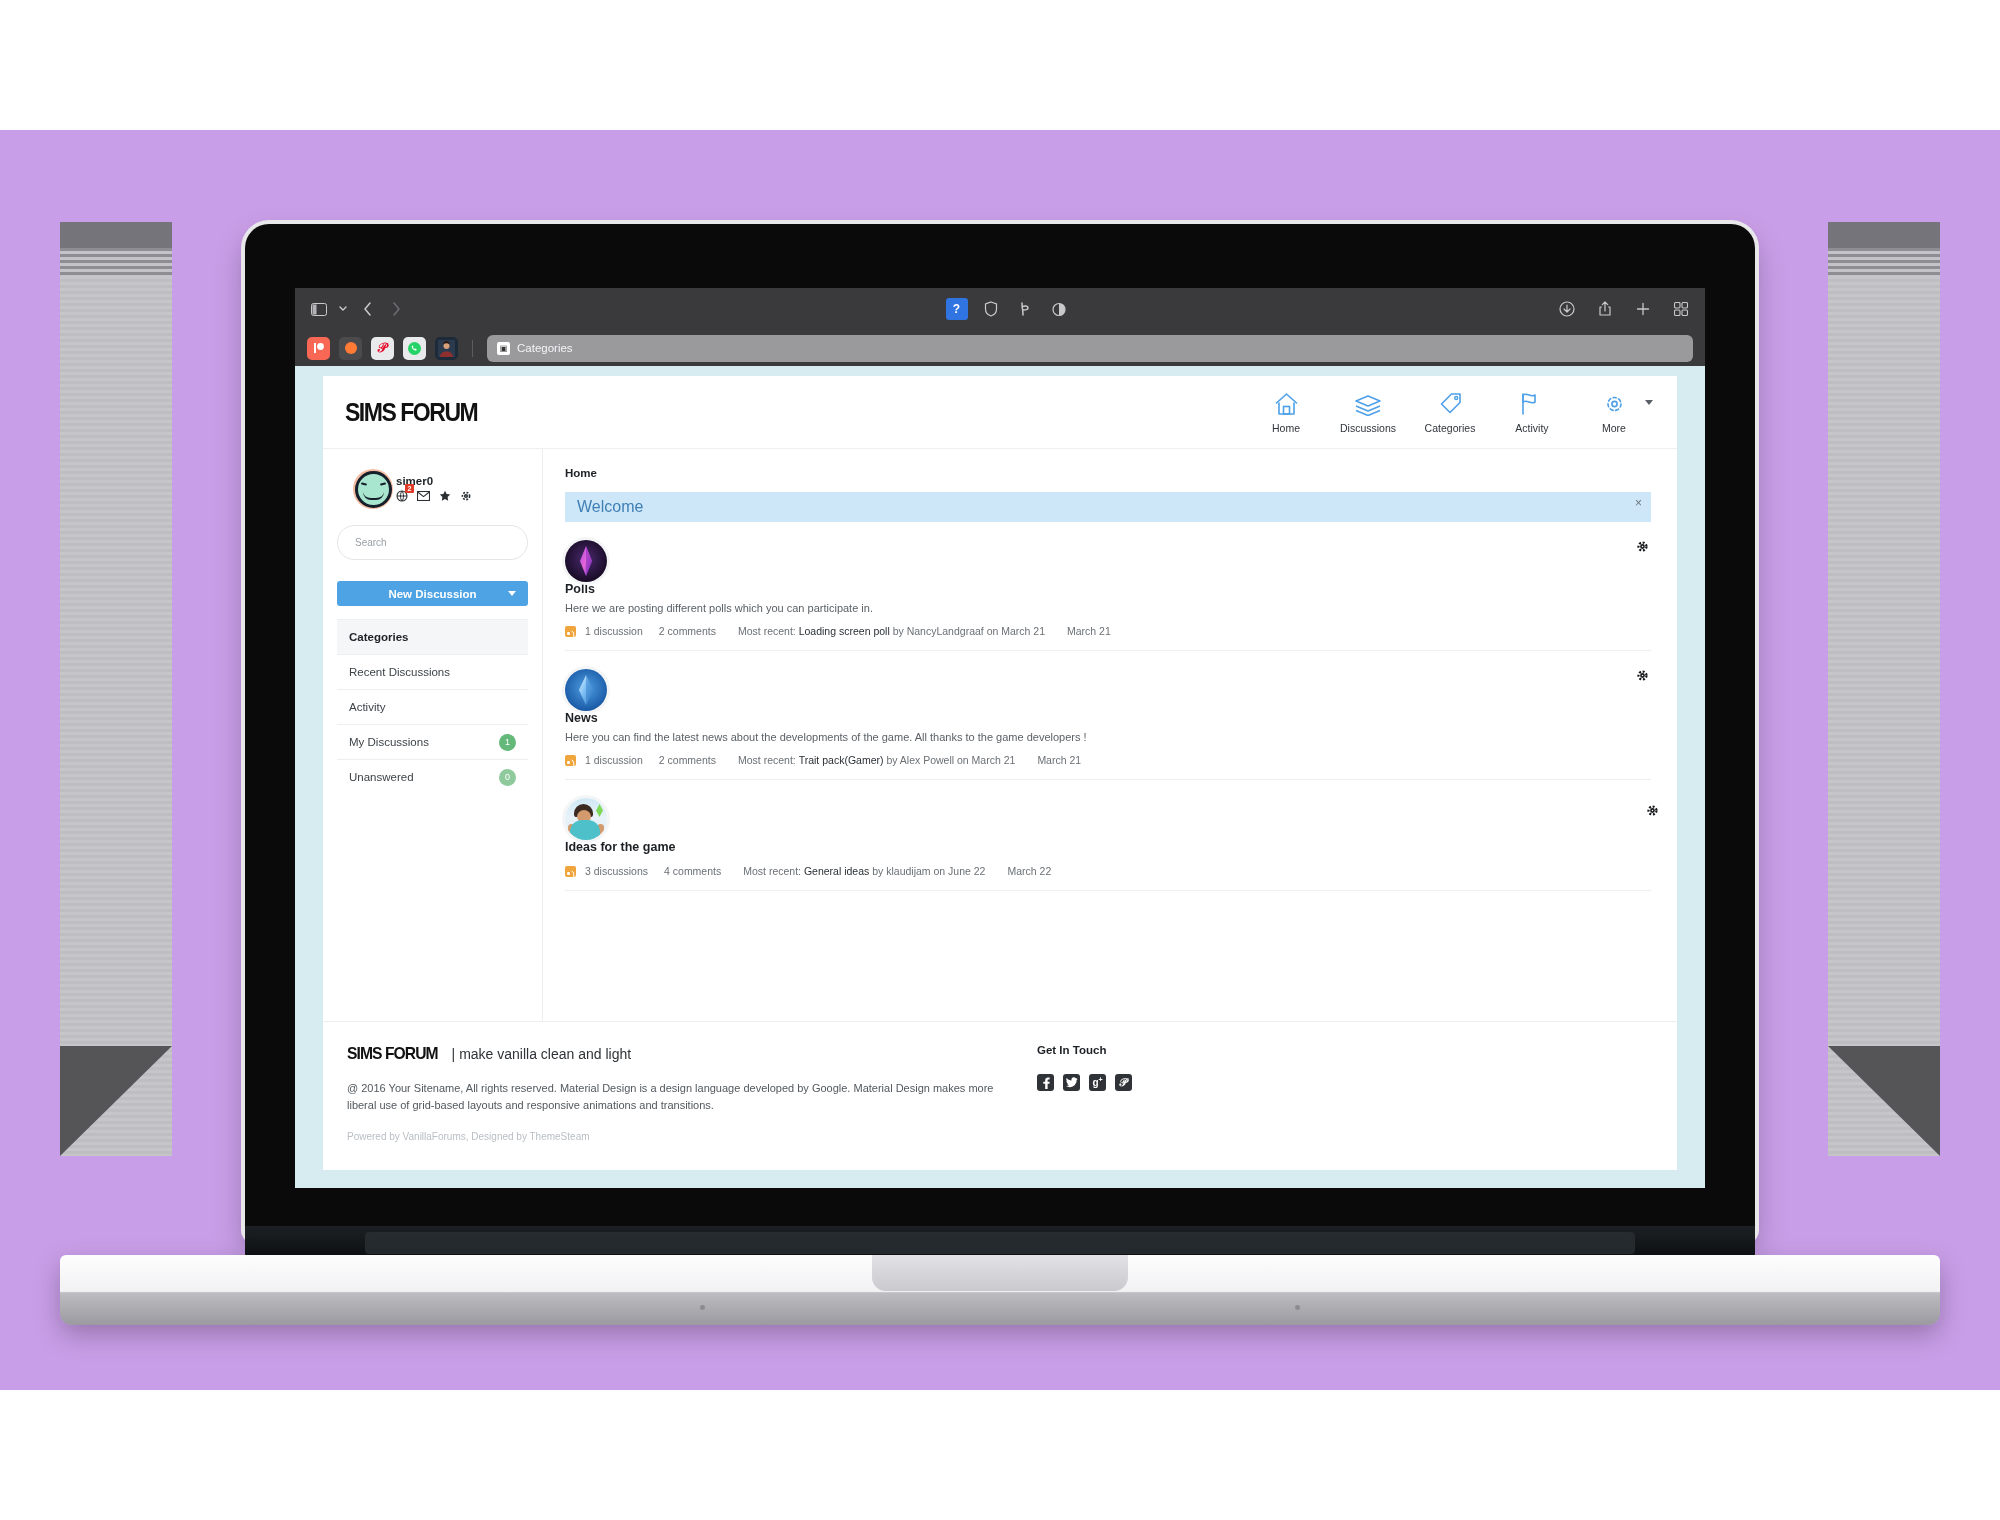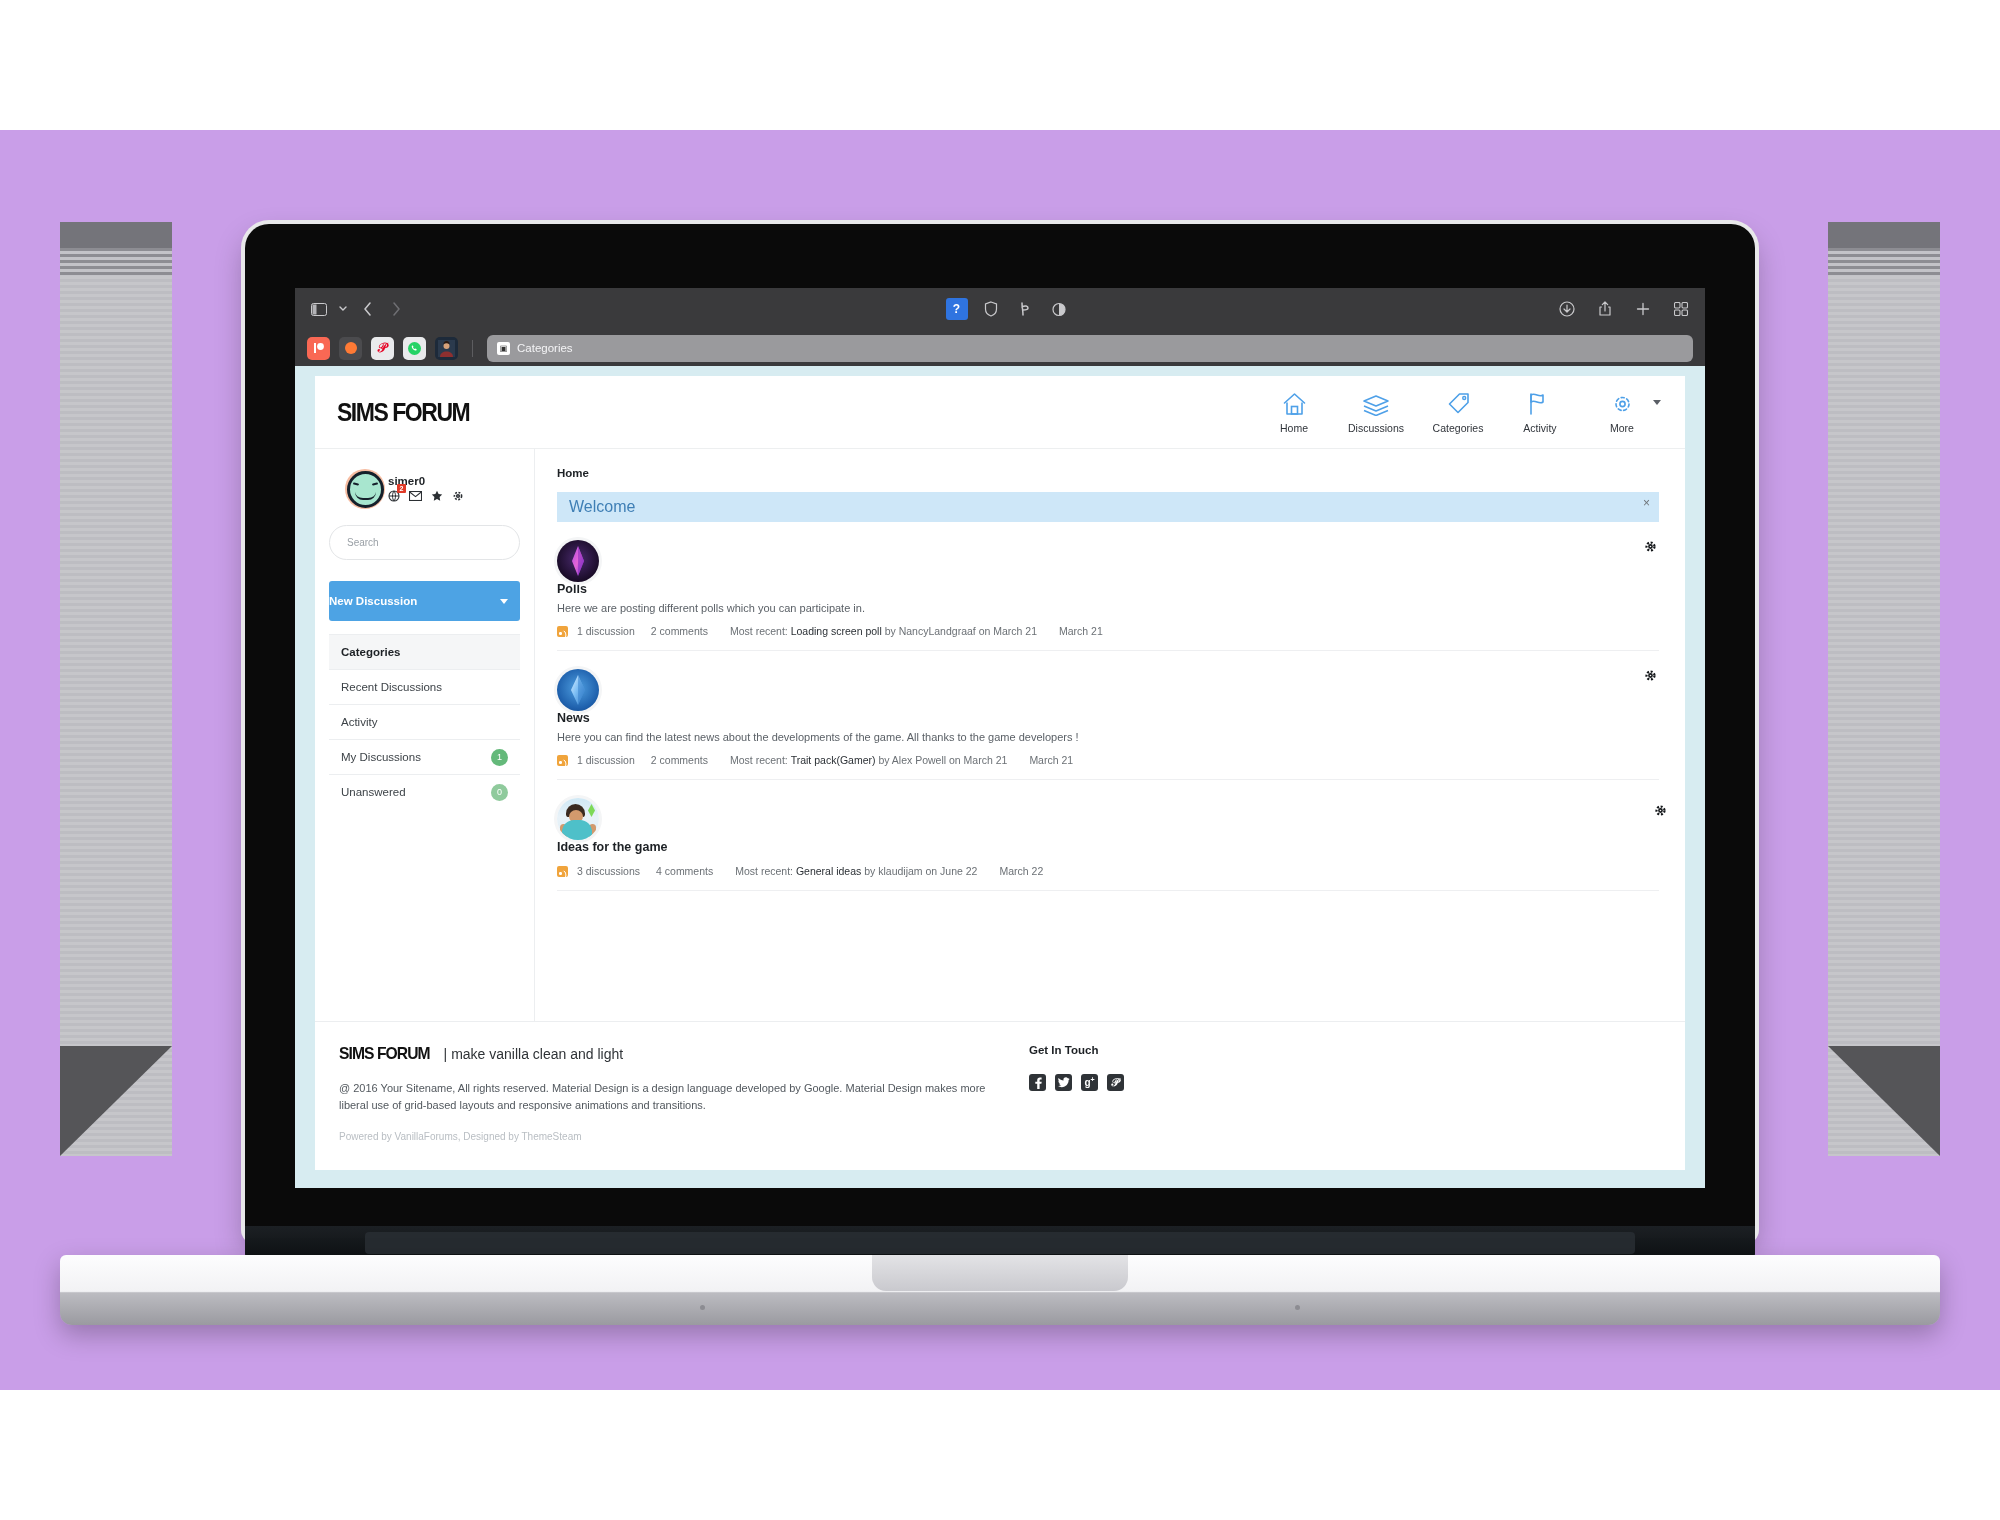--- a/index.html
+++ b/index.html
@@ -81,21 +81,21 @@
   .fav-sep{width:1px;height:17px;background:#5d5d60;margin:0 5px;}
   .sf-tab{flex:1;height:27px;background:#9a9a9d;border-radius:6px;display:flex;align-items:center;
       padding:0 10px;gap:7px;}
   .sf-tab .tfav{width:13px;height:13px;background:#fff;border-radius:2px;display:flex;
       align-items:center;justify-content:center;font-size:8px;color:#333;}
   .sf-tab .tlabel{color:#f4f4f6;font-size:11.5px;}
 
   
   .page{position:absolute;left:0;top:78px;width:1410px;height:822px;background:#d7ecf1;
       overflow:hidden;padding-top:10px;box-sizing:border-box;}
-  .sheet{margin:0 20px;background:#fff;min-height:700px;}
+  .sheet{margin:0 28px;background:#fff;min-height:700px;}
 
   
   .fheader{height:72px;display:flex;align-items:center;padding:0 22px;border-bottom:1px solid #edeff0;}
   .brand{font-family:"Liberation Sans",sans-serif;font-weight:bold;font-size:25px;color:#111;
       letter-spacing:-1.6px;transform:scaleX(.92);transform-origin:left center;}
   .nav{margin-left:auto;display:flex;align-items:flex-end;gap:0;}
   .nav-item{width:82px;display:flex;flex-direction:column;align-items:center;gap:6px;position:relative;}
   .nav-item .ni{height:26px;display:flex;align-items:flex-end;color:#4ea0e8;}
   .nav-item .nl{font-size:10.5px;color:#30343a;}
   .nav-caret{position:absolute;right:2px;top:10px;width:0;height:0;
@@ -117,22 +117,22 @@
   .pname{font-size:11.5px;font-weight:bold;color:#1d2125;}
   .picons{display:flex;align-items:center;gap:9px;margin-top:3px;color:#2b2f33;}
   .picon{position:relative;font-size:11px;line-height:1;}
   .badge-red{position:absolute;left:9px;top:-6px;background:#e03a28;color:#fff;font-size:7px;
       font-weight:bold;padding:1px 2.5px;border-radius:1px;line-height:1;}
   .search{margin-top:16px;height:33px;border:1px solid #e3e5e7;border-radius:18px;
       display:flex;align-items:center;padding:0 15px;}
   .search input{border:0;outline:0;width:100%;font-size:10px;color:#4a4f55;
       font-family:"Liberation Sans",sans-serif;background:transparent;}
   .search input::placeholder{color:#9aa0a6;}
-  .newdisc{margin-top:21px;height:40px;background:#4da3e4;border-radius:3px;display:flex;
-      align-items:center;justify-content:flex-start;position:relative;}
+  .newdisc{margin-top:21px;height:25px;background:#4da3e4;border-radius:3px;display:flex;
+      align-items:center;justify-content:center;position:relative;}
   .newdisc span{color:#fff;font-size:11.5px;font-weight:bold;}
   .newdisc .nd-caret{position:absolute;right:12px;width:0;height:0;
       border-left:4px solid transparent;border-right:4px solid transparent;border-top:5px solid #fff;}
   .snav{margin-top:13px;border-top:1px solid #eceef0;}
   .snav-item{height:34px;display:flex;align-items:center;padding:0 12px;
       border-bottom:1px solid #eceef0;position:relative;}
   .snav-item.active{background:#f5f6f7;}
   .snav-item .sl{font-size:11.5px;color:#3d4348;}
   .snav-item.active .sl{font-weight:bold;color:#1d2125;}
   .count{margin-left:auto;width:17px;height:17px;border-radius:50%;background:#64b97a;color:#fff;

